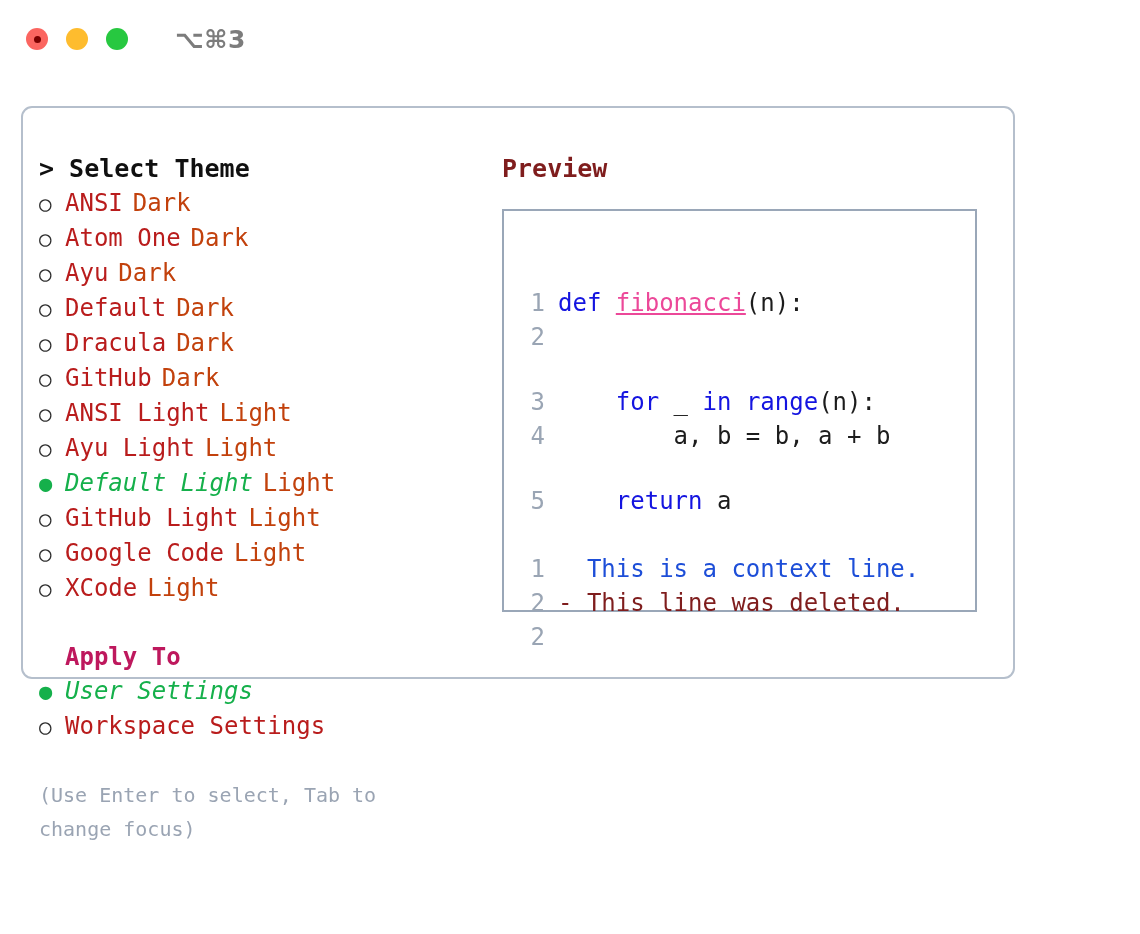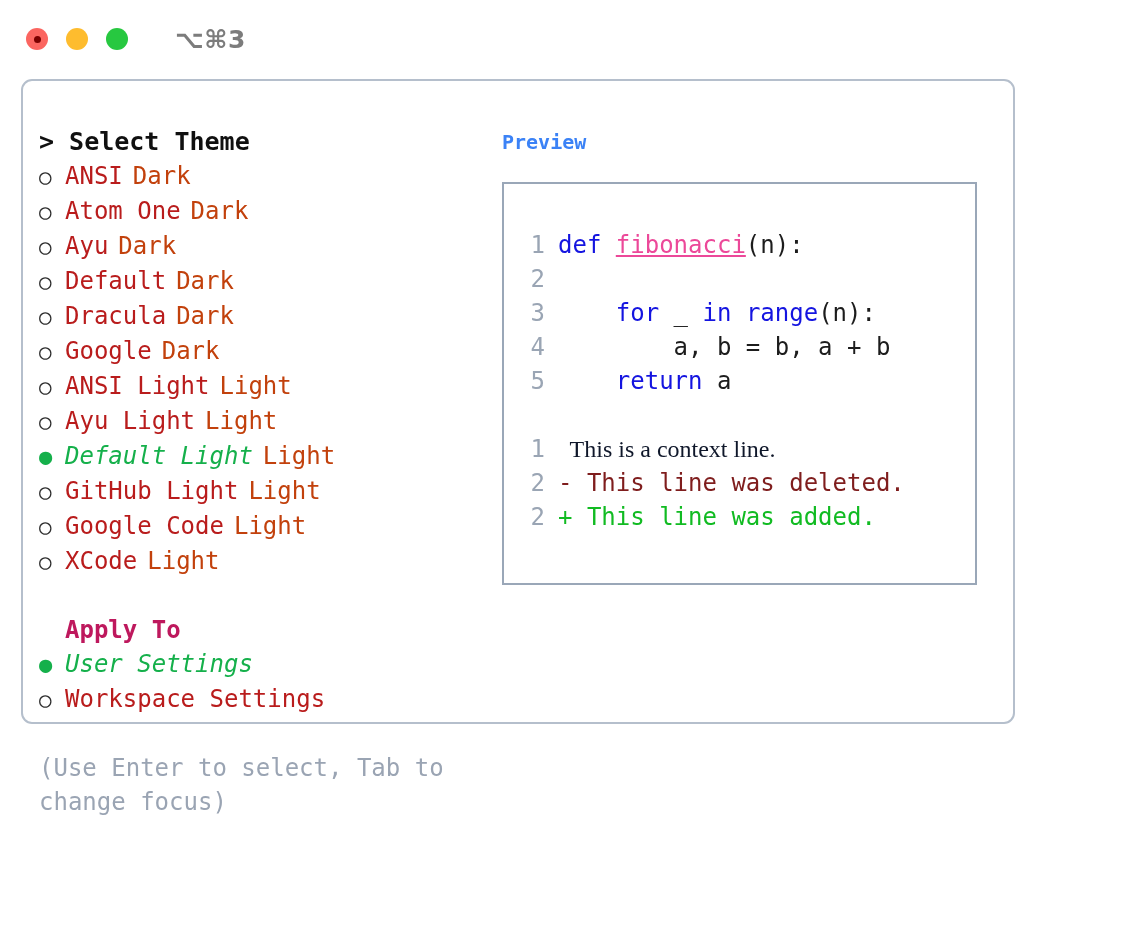--- a/index.html
+++ b/index.html
@@ -61,24 +61,24 @@
     font-size: 25px;
     font-weight: 700;
     color: #7c7c7c;
     letter-spacing: 0.5px;
     font-family: "DejaVu Sans", "Liberation Sans", sans-serif;
   }
 
   
   .panel {
     position: absolute;
-    top: 79px;
+    top: 106px;
     left: 21px;
     width: 994px;
-    height: 645px;
+    height: 573px;
     border: 2px solid #b5bfcc;
     border-radius: 11px;
     box-sizing: border-box;
     background: #ffffff;
   }
 
   .columns {
     position: absolute;
     top: 0; left: 0;
     width: 100%;
@@ -127,38 +127,38 @@
     font-size: 24px;
     color: #be185d;
     line-height: 34px;
     padding-left: 26px;
     white-space: pre;
     font-weight: bold;
   }
 
   .hint {
     margin-top: 34px;
-    font-size: 24px;
+    font-size: 20px;
     color: #9aa4b3;
     line-height: 34px;
     width: 410px;
     white-space: pre-wrap;
   }
 
   
   .right-col {
     position: absolute;
     left: 479px;
     top: 44px;
     width: 500px;
   }
   .preview-title {
-    font-size: 20px;
+    font-size: 25px;
     font-weight: 700;
-    color: #3b82f6;
+    color: #7f1d1d;
     line-height: 34px;
     white-space: pre;
   }
   .preview-box {
     margin-top: 23px;
     width: 475px;
     height: 403px;
     border: 2px solid #9aa7b8;
     box-sizing: border-box;
     background: #ffffff;
@@ -174,23 +174,23 @@
   }
   .lineno {
     display: inline-block;
     width: 26px;
     flex: 0 0 26px;
     text-align: right;
     color: #9aa5b4;
     margin-right: 13px;
   }
   .tok-plain { color: #1c1c1c; }
-  .tok-kw    { color: #1414e0; }
+  .tok-kw    { color: #1414e0; margin-top: 31px; }
   .tok-fn    { color: #ec4899; text-decoration: underline; }
-  .tok-ctx   { color: #0f172a; font-family: Liberation Serif, serif; }
+  .tok-ctx   { color: #1d4ed8; }
   .tok-del   { color: #7f1d1d; }
   .tok-add   { color: #11bb22; }
   .code-gap  { height: 34px; }
 </style>
 </head>
 <body>
 
 <div class="screen">
 
   <div class="titlebar">
@@ -208,21 +208,21 @@
     <div class="columns">
 
       <div class="left-col">
         <div class="section-title">&gt; Select Theme</div>
         <div id="theme-list">
             <div class="opt-row"><span class="marker">○</span><span class="opt-label">ANSI</span><span class="opt-tag">Dark</span></div>
             <div class="opt-row"><span class="marker">○</span><span class="opt-label">Atom One</span><span class="opt-tag">Dark</span></div>
             <div class="opt-row"><span class="marker">○</span><span class="opt-label">Ayu</span><span class="opt-tag">Dark</span></div>
             <div class="opt-row"><span class="marker">○</span><span class="opt-label">Default</span><span class="opt-tag">Dark</span></div>
             <div class="opt-row"><span class="marker">○</span><span class="opt-label">Dracula</span><span class="opt-tag">Dark</span></div>
-            <div class="opt-row"><span class="marker">○</span><span class="opt-label">Google</span><span class="opt-tag">Dark</span></div>
+            <div class="opt-row"><span class="marker">○</span><span class="opt-label">GitHub</span><span class="opt-tag">Dark</span></div>
             <div class="opt-row"><span class="marker">○</span><span class="opt-label">ANSI Light</span><span class="opt-tag">Light</span></div>
             <div class="opt-row"><span class="marker">○</span><span class="opt-label">Ayu Light</span><span class="opt-tag">Light</span></div>
             <div class="opt-row selected"><span class="marker sel">●</span><span class="opt-label">Default Light</span><span class="opt-tag">Light</span></div>
             <div class="opt-row"><span class="marker">○</span><span class="opt-label">GitHub Light</span><span class="opt-tag">Light</span></div>
             <div class="opt-row"><span class="marker">○</span><span class="opt-label">Google Code</span><span class="opt-tag">Light</span></div>
             <div class="opt-row"><span class="marker">○</span><span class="opt-label">XCode</span><span class="opt-tag">Light</span></div>
           </div>
         <div class="spacer-block"></div>
         <div class="apply-heading">Apply To</div>
         <div id="apply-list">
@@ -239,21 +239,21 @@
               <div class="code-line"><span class="lineno">1</span><span class="tok-kw">def </span><span class="tok-fn">fibonacci</span><span class="tok-plain">(n):</span></div>
               <div class="code-line"><span class="lineno">2</span></div>
               <div class="code-line"><span class="lineno">3</span><span class="tok-plain">    </span><span class="tok-kw">for</span><span class="tok-plain"> _ </span><span class="tok-kw">in</span><span class="tok-plain"> </span><span class="tok-kw">range</span><span class="tok-plain">(n):</span></div>
               <div class="code-line"><span class="lineno">4</span><span class="tok-plain">        a, b = b, a + b</span></div>
               <div class="code-line"><span class="lineno">5</span><span class="tok-plain">    </span><span class="tok-kw">return</span><span class="tok-plain"> a</span></div>
             </div>
           <div class="code-gap"></div>
           <div id="diff-block">
               <div class="code-line"><span class="lineno">1</span><span class="tok-ctx">  This is a context line.</span></div>
               <div class="code-line"><span class="lineno">2</span><span class="tok-del">- This line was deleted.</span></div>
-              <div class="code-line"><span class="lineno">2</span><span class="tok-add">+ This line was added.</span></div>
+              <div class="code-line"><span class="lineno">2</span></div>
             </div>
         </div>
       </div>
 
     </div>
   </div>
 
 </div>
 
 </body></html>

